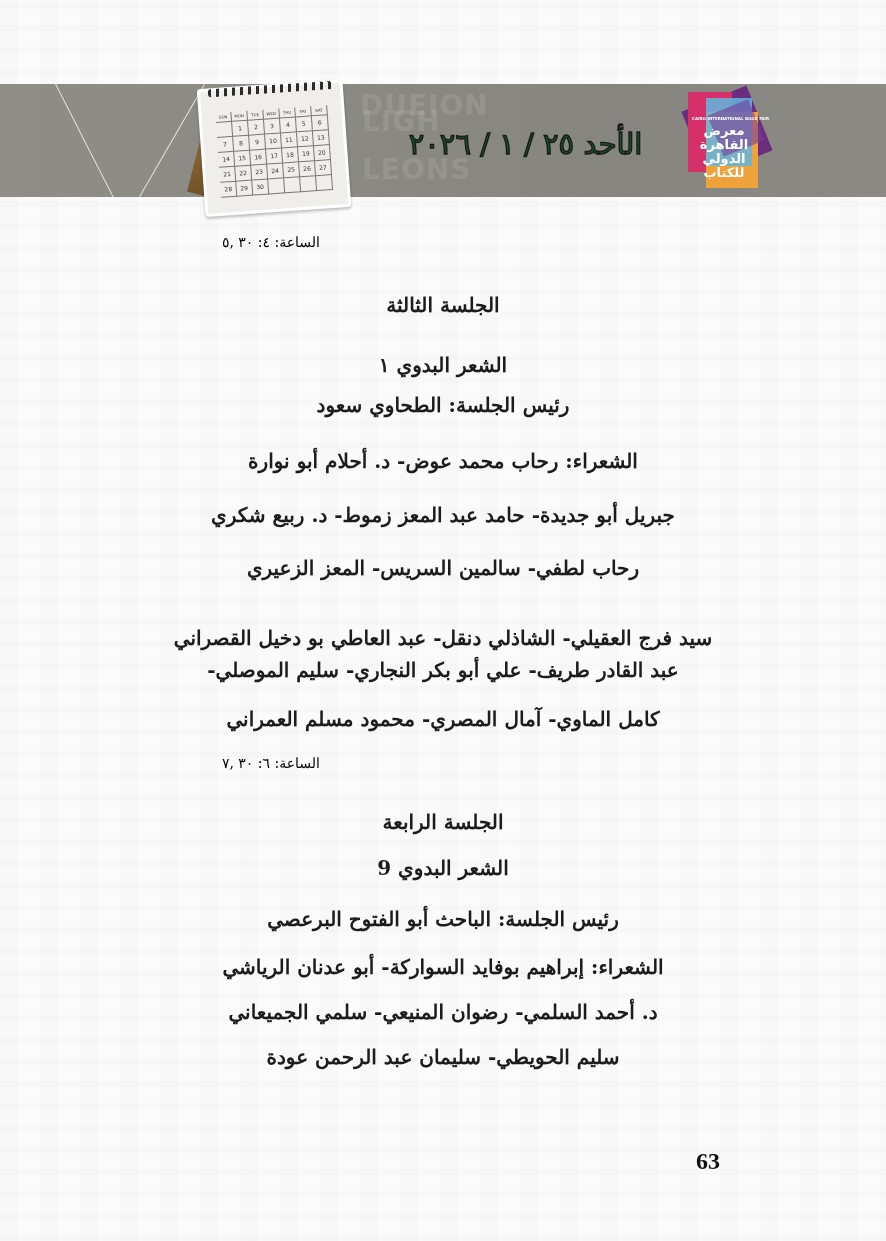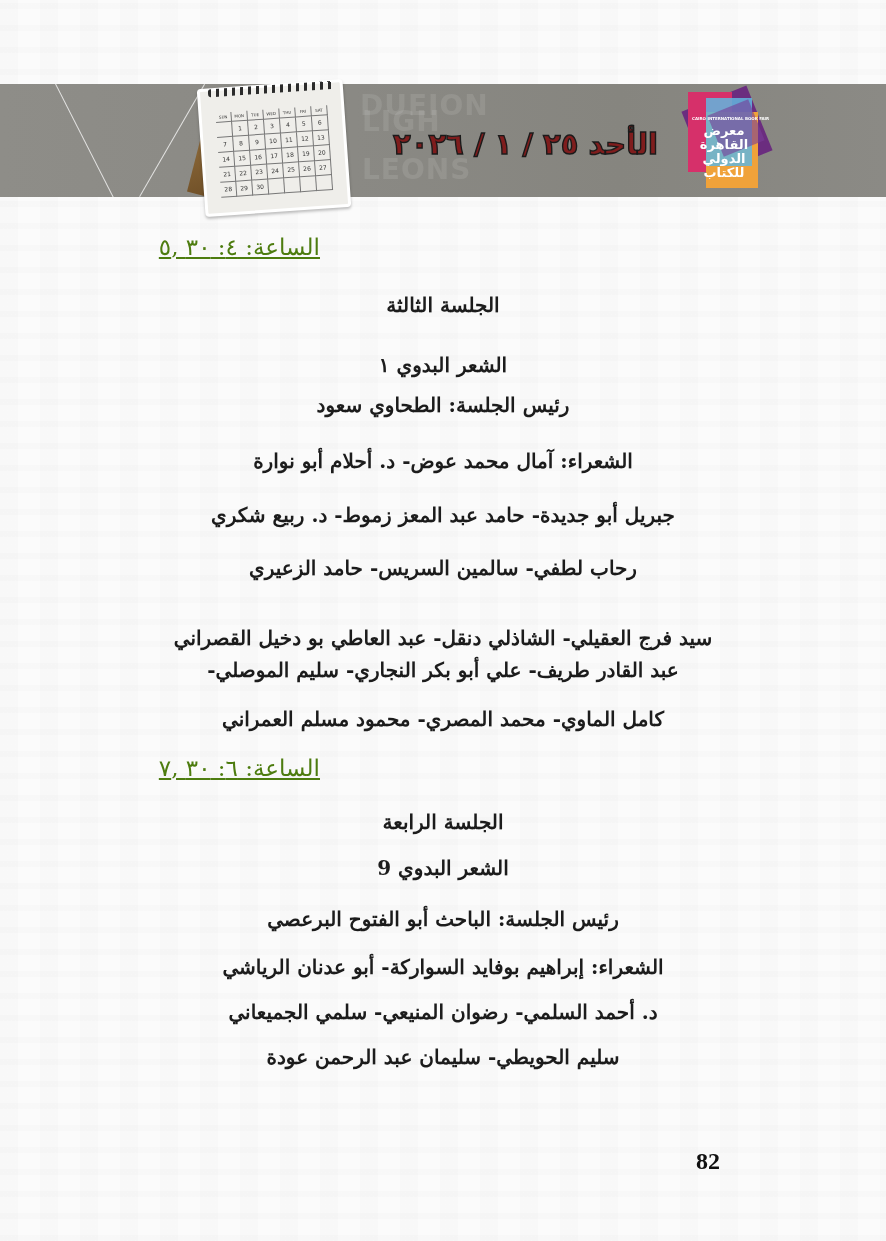--- a/index.html
+++ b/index.html
@@ -21,22 +21,22 @@
     overflow: hidden;
   }
   .band-line { position: absolute; background: rgba(255,255,255,0.75); width: 1px; transform-origin: top left; }
   .band-ghost {
     position: absolute; color: rgba(255,255,255,0.10); font-family: "DejaVu Sans", sans-serif;
     font-weight: bold; font-size: 28px; letter-spacing: 1px; line-height: 1;
   }
   .date-title {
     position: absolute; top: 127px; left: 388px; width: 275px; text-align: center;
     direction: rtl;
-    font-family: "DejaVu Sans", sans-serif; font-weight: bold; font-size: 29px;
-    color: #7f1d1d;
+    font-family: "DejaVu Sans", sans-serif; font-weight: normal; font-size: 29px;
+    color: #14532d;
     -webkit-text-stroke: 1.4px #1a1a1a;
     letter-spacing: 1px;
   }
   
   .calendar {
     position: absolute; left: 183px; top: 78px; width: 162px; height: 138px;
   }
   .cal-stand {
     position: absolute; left: 4px; top: 20px; width: 40px; height: 104px;
     background: linear-gradient(160deg, #a07a45, #6a4b24);
@@ -75,21 +75,21 @@
     font-size: 4px; color: #fff; font-weight: bold; white-space: nowrap;
   }
   .logo .calli {
     position: absolute; left: 8px; top: 38px; width: 64px; direction: rtl; text-align: center;
     font-family: "DejaVu Sans", sans-serif; font-weight: bold; color: #fff; font-size: 13px; line-height: 14px;
   }
 
   
   .content { position: absolute; left: 0; top: 0; width: 886px; direction: rtl; }
   .time {
-    position: absolute; right: 566px; color: #4d7c0f; font-size: 23px; white-space: nowrap; direction: rtl; text-decoration: underline;
+    position: absolute; right: 566px; color: #000000; font-size: 14px; white-space: nowrap; direction: rtl;
   }
   .line {
     position: absolute; left: 0; width: 886px; text-align: center; direction: rtl;
     color: #1c1c1c; font-size: 20px; font-weight: bold; white-space: nowrap;
   }
   .page-number {
     position: absolute; left: 696px; top: 1148px; font-family: "Liberation Serif", serif;
     font-weight: bold; font-size: 24px; color: #111;
   }
 </style>
@@ -171,29 +171,29 @@
     <div>الدولي للكتاب</div>
   </div>
 </div>
 
 <div class="content">
 
   <div class="time" style="top:234px;">الساعة: ٤: ٣٠ ,٥</div>
   <div class="line" style="top:293px;">الجلسة الثالثة</div>
   <div class="line" style="top:341px;margin-top:12px;">الشعر البدوي ١</div>
   <div class="line" style="top:393px;">رئيس الجلسة: الطحاوي سعود</div>
-  <div class="line" style="top:449px;">الشعراء:  آمال محمد عوض- د. أحلام أبو نوارة</div>
+  <div class="line" style="top:449px;">الشعراء:  رحاب محمد عوض- د. أحلام أبو نوارة</div>
   <div class="line" style="top:503px;">جبريل أبو جديدة- حامد عبد المعز زموط- د. ربيع شكري</div>
-  <div class="line" style="top:556px;">رحاب لطفي- سالمين السريس- حامد الزعيري</div>
+  <div class="line" style="top:556px;">رحاب لطفي- سالمين السريس- المعز الزعيري</div>
   <div class="line" style="top:626px;">سيد فرج العقيلي- الشاذلي دنقل- عبد العاطي بو دخيل القصراني</div>
   <div class="line" style="top:658px;">عبد القادر طريف-  علي أبو بكر النجاري- سليم الموصلي-</div>
-  <div class="line" style="top:707px;">كامل الماوي- محمد المصري- محمود مسلم العمراني</div>
+  <div class="line" style="top:707px;">كامل الماوي- آمال المصري- محمود مسلم العمراني</div>
 
   <div class="time" style="top:755px;">الساعة: ٦: ٣٠ ,٧</div>
   <div class="line" style="top:810px;">الجلسة الرابعة</div>
   <div class="line" style="top:856px;">الشعر البدوي 9</div>
   <div class="line" style="top:907px;">رئيس الجلسة: الباحث أبو الفتوح البرعصي</div>
   <div class="line" style="top:955px;">الشعراء: إبراهيم بوفايد السواركة- أبو عدنان الرياشي</div>
   <div class="line" style="top:1000px;">د. أحمد السلمي- رضوان المنيعي- سلمي الجميعاني</div>
   <div class="line" style="top:1045px;">سليم الحويطي- سليمان عبد الرحمن عودة</div>
 </div>
 
-<div class="page-number">82</div>
+<div class="page-number">63</div>
 
 </body></html>

